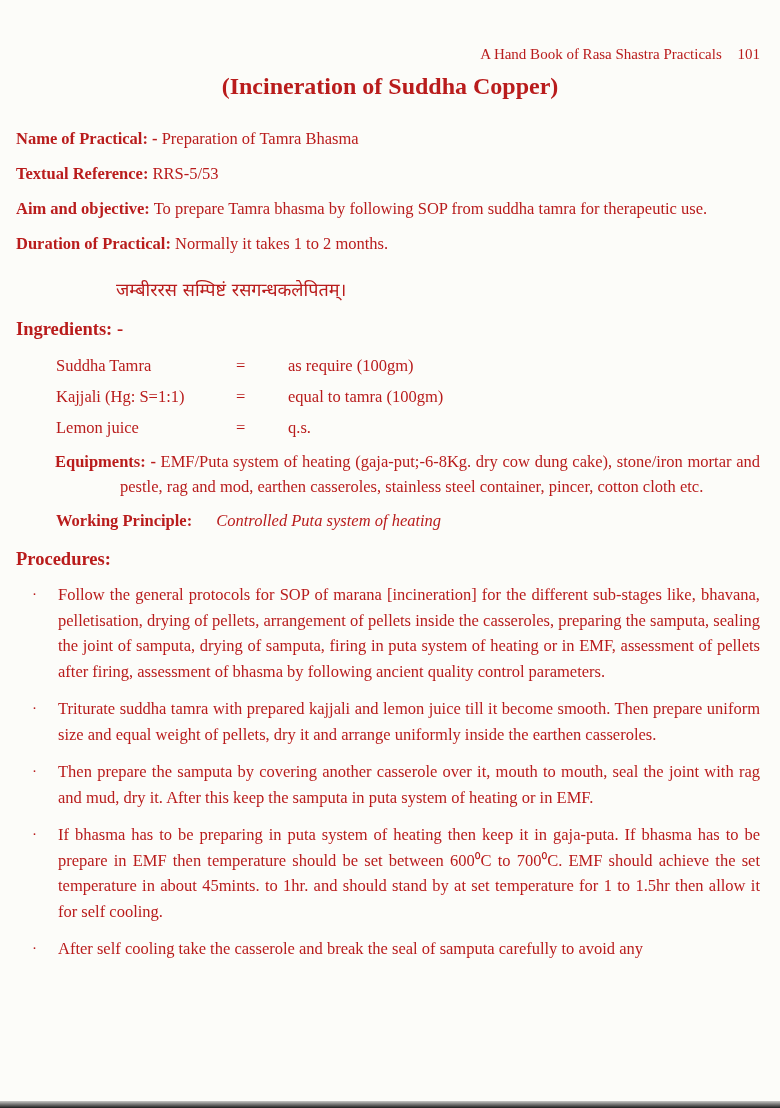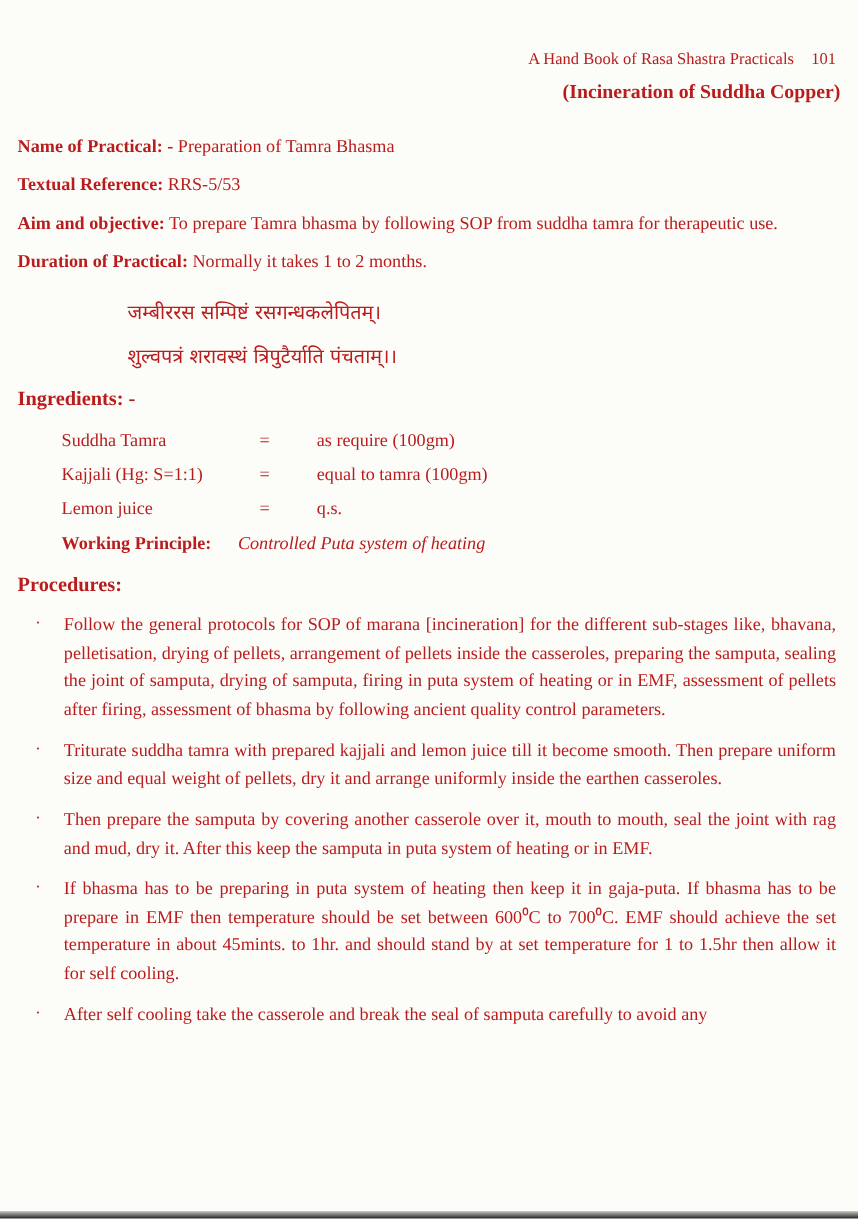--- a/index.html
+++ b/index.html
@@ -22,22 +22,22 @@
   }
   .running-header .pgnum { margin-left:12px; }
   h1.chapter-title {
     text-align:center;
     font-size:30px;
     font-weight:bold;
     margin:20px 0 4px;
     letter-spacing:0.2px;
   }
   h2.chapter-subtitle {
-    text-align:right;
-    font-size:18px;
+    text-align:center;
+    font-size:24px;
     font-weight:bold;
     margin:10px 0 28px;
   }
   p.field {
     margin:0 0 13px;
     font-size:16.5px;
     line-height:22px;
   }
   p.field b { font-weight:bold; }
   h3.section-heading {
@@ -124,21 +124,20 @@
     <span>To prepare Tamra bhasma by following SOP from suddha tamra for therapeutic use.</span>
   </p>
   <p class="field">
     <b>Duration of Practical:</b>
     <span>Normally it takes 1 to 2 months.</span>
   </p>
 
 
   <div class="verse">
     <p>जम्बीररस सम्पिष्टं रसगन्धकलेपितम्।</p>
-    <p>शुल्वपत्रं शरावस्थं त्रिपुटैर्याति पंचताम्।।</p>
   </div>
 
   <h3 class="section-heading">Ingredients: -</h3>
 
   <div class="ing-table">
     <div class="ing-row">
       <span>Suddha Tamra</span>
       <span>=</span>
       <span>as require (100gm)</span>
     </div>
@@ -147,20 +146,24 @@
       <span>=</span>
       <span>equal to tamra  (100gm)</span>
     </div>
     <div class="ing-row">
       <span>Lemon juice</span>
       <span>=</span>
       <span>q.s.</span>
     </div>
   </div>
 
+  <p class="equip">
+    <b>Equipments: -</b>
+    <span>EMF/Puta system of heating (gaja-put;-6-8Kg. dry cow dung cake), stone/iron mortar and pestle, rag and mod, earthen casseroles, stainless steel container, pincer, cotton cloth etc.</span>
+  </p>
 
   <p class="wp">
     <b>Working Principle:</b>
     <i>Controlled Puta system of heating</i>
   </p>
 
   <h3 class="section-heading">Procedures:</h3>
 
   <div class="proc-list">
     <div class="proc-item">

